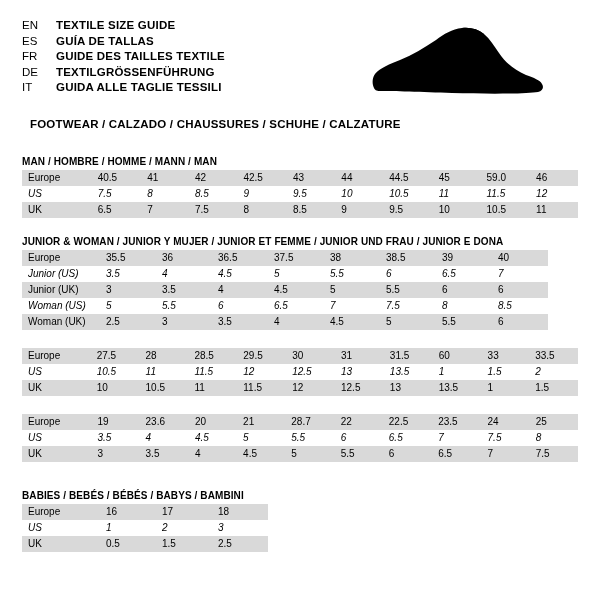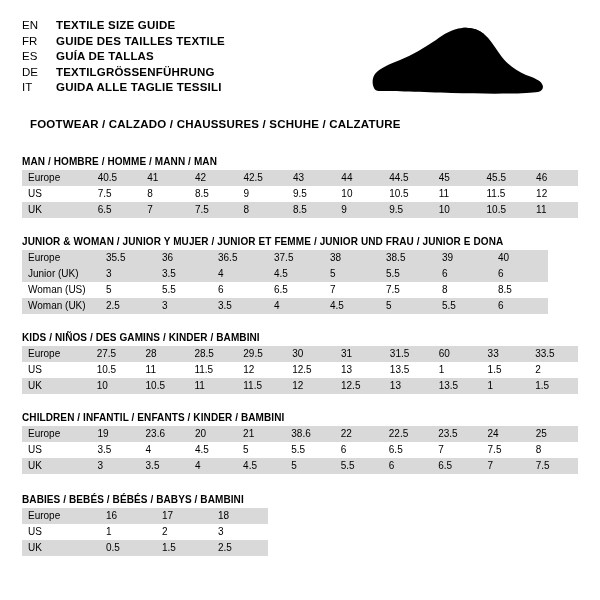--- a/index.html
+++ b/index.html
@@ -80,51 +80,52 @@
     line-height: 16px;
     padding: 0 0 0 6px;
     white-space: nowrap;
     overflow: hidden;
   }
   table.size tr.shaded td {
     background: #d9d9d9;
   }
   table.size tr.plain td {
     background: #ffffff;
+    font-style: italic;
   }
   .rowlabel {
     width: 72px;
   }
   .cell {
     width: 50px;
   }
 
   
   .sec-man { margin-top: 26px; }
-  .sec-babies { margin-top: 20px; }
+  .sec-babies { margin-top: 28px; }
 </style>
 </head>
 <body>
 
 <div class="page">
 
   <div class="header">
     <table class="lang-table">
       <tbody>
         <tr>
           <td class="lang-code">EN</td>
           <td class="lang-title">TEXTILE SIZE GUIDE</td>
         </tr>
         <tr>
+          <td class="lang-code">ES</td>
+          <td class="lang-title">GUÍA DE TALLAS</td>
+        </tr>
+        <tr>
           <td class="lang-code">FR</td>
           <td class="lang-title">GUIDE DES TAILLES TEXTILE</td>
-        </tr>
-        <tr>
-          <td class="lang-code">ES</td>
-          <td class="lang-title">GUÍA DE TALLAS</td>
         </tr>
         <tr>
           <td class="lang-code">DE</td>
           <td class="lang-title">TEXTILGRÖSSENFÜHRUNG</td>
         </tr>
         <tr>
           <td class="lang-code">IT</td>
           <td class="lang-title">GUIDA ALLE TAGLIE TESSILI</td>
         </tr>
       </tbody>
@@ -147,21 +148,21 @@
         <tr class="shaded">
           <td class="rowlabel">Europe</td>
           <td class="cell">40.5</td>
           <td class="cell">41</td>
           <td class="cell">42</td>
           <td class="cell">42.5</td>
           <td class="cell">43</td>
           <td class="cell">44</td>
           <td class="cell">44.5</td>
           <td class="cell">45</td>
-          <td class="cell">45.5</td>
+          <td class="cell">59.0</td>
           <td class="cell">46</td>
         </tr>
         <tr class="plain">
           <td class="rowlabel">US</td>
           <td class="cell">7.5</td>
           <td class="cell">8</td>
           <td class="cell">8.5</td>
           <td class="cell">9</td>
           <td class="cell">9.5</td>
           <td class="cell">10</td>
@@ -195,20 +196,31 @@
           <td class="rowlabel">Europe</td>
           <td class="cell">35.5</td>
           <td class="cell">36</td>
           <td class="cell">36.5</td>
           <td class="cell">37.5</td>
           <td class="cell">38</td>
           <td class="cell">38.5</td>
           <td class="cell">39</td>
           <td class="cell">40</td>
         </tr>
+        <tr class="plain">
+          <td class="rowlabel">Junior (US)</td>
+          <td class="cell">3.5</td>
+          <td class="cell">4</td>
+          <td class="cell">4.5</td>
+          <td class="cell">5</td>
+          <td class="cell">5.5</td>
+          <td class="cell">6</td>
+          <td class="cell">6.5</td>
+          <td class="cell">7</td>
+        </tr>
         <tr class="shaded">
           <td class="rowlabel">Junior (UK)</td>
           <td class="cell">3</td>
           <td class="cell">3.5</td>
           <td class="cell">4</td>
           <td class="cell">4.5</td>
           <td class="cell">5</td>
           <td class="cell">5.5</td>
           <td class="cell">6</td>
           <td class="cell">6</td>
@@ -233,21 +245,20 @@
           <td class="cell">4.5</td>
           <td class="cell">5</td>
           <td class="cell">5.5</td>
           <td class="cell">6</td>
         </tr>
       </tbody>
     </table>
   </div>
 
   <div class="section">
-    <div class="section-title">KIDS / NIÑOS / DES GAMINS / KINDER / BAMBINI</div>
     <table class="size">
       <tbody>
         <tr class="shaded">
           <td class="rowlabel">Europe</td>
           <td class="cell">27.5</td>
           <td class="cell">28</td>
           <td class="cell">28.5</td>
           <td class="cell">29.5</td>
           <td class="cell">30</td>
           <td class="cell">31</td>
@@ -280,30 +291,29 @@
           <td class="cell">13</td>
           <td class="cell">13.5</td>
           <td class="cell">1</td>
           <td class="cell">1.5</td>
         </tr>
       </tbody>
     </table>
   </div>
 
   <div class="section">
-    <div class="section-title">CHILDREN / INFANTIL / ENFANTS / KINDER / BAMBINI</div>
     <table class="size">
       <tbody>
         <tr class="shaded">
           <td class="rowlabel">Europe</td>
           <td class="cell">19</td>
           <td class="cell">23.6</td>
           <td class="cell">20</td>
           <td class="cell">21</td>
-          <td class="cell">38.6</td>
+          <td class="cell">28.7</td>
           <td class="cell">22</td>
           <td class="cell">22.5</td>
           <td class="cell">23.5</td>
           <td class="cell">24</td>
           <td class="cell">25</td>
         </tr>
         <tr class="plain">
           <td class="rowlabel">US</td>
           <td class="cell">3.5</td>
           <td class="cell">4</td>

